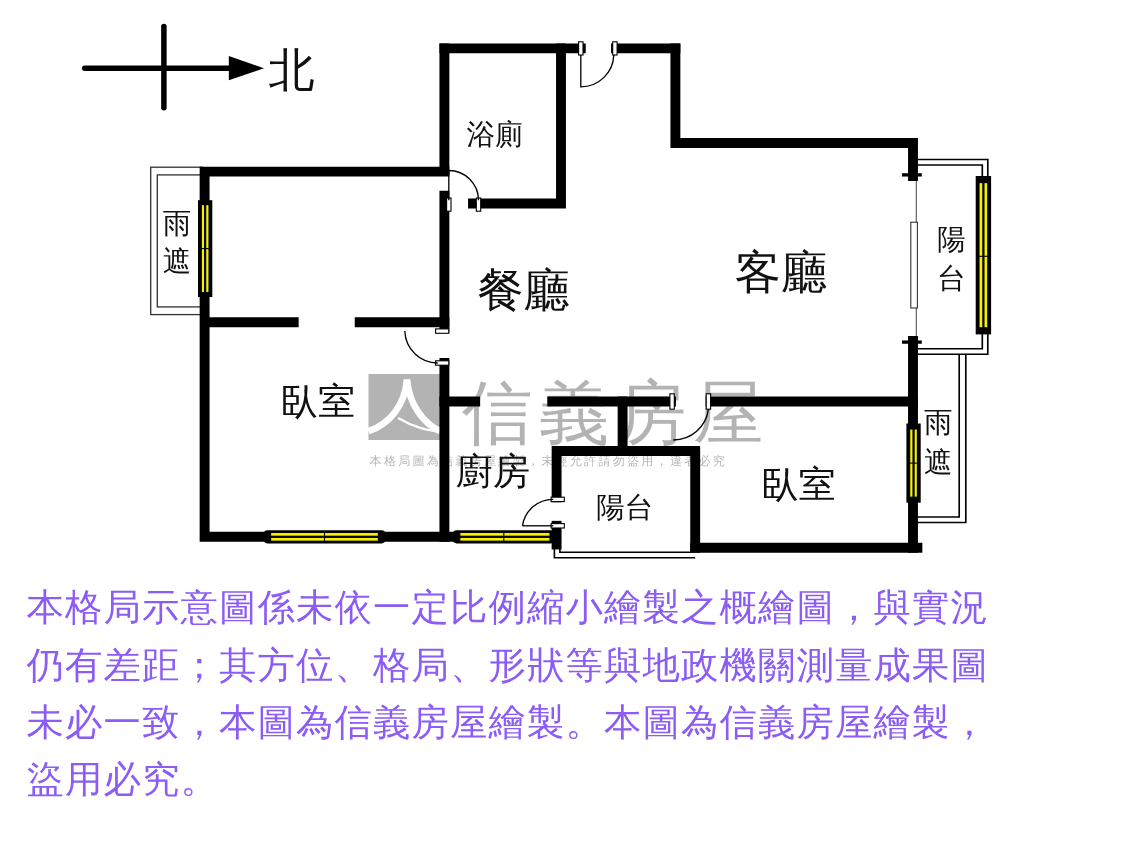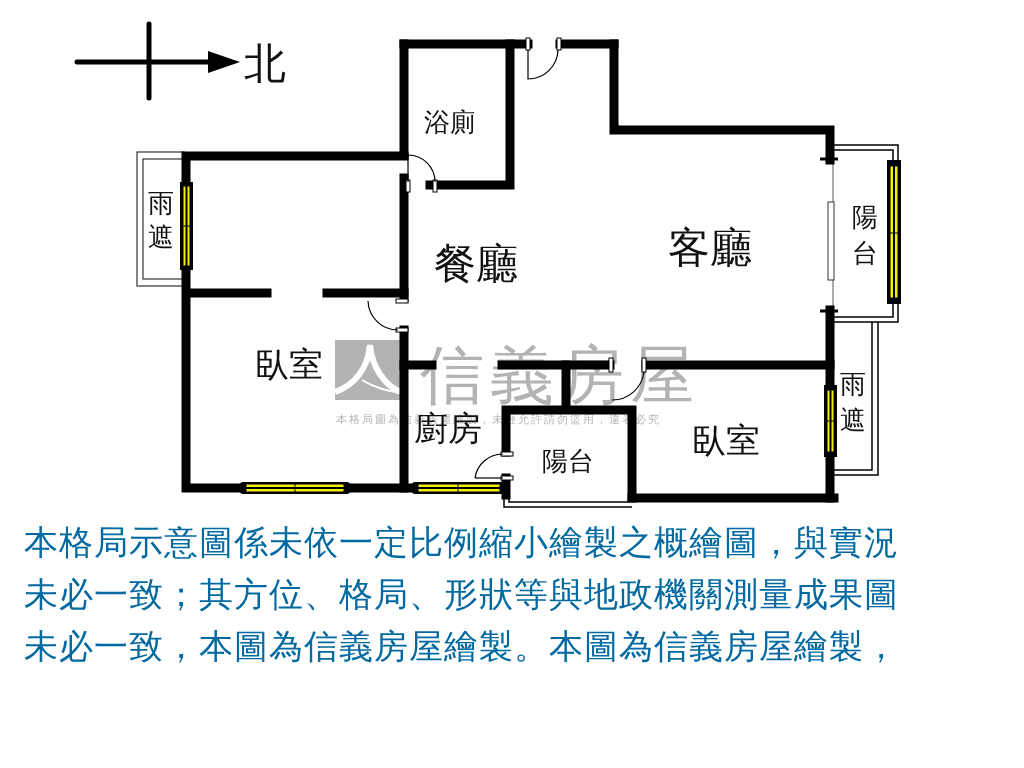--- a/index.html
+++ b/index.html
@@ -9,22 +9,22 @@
   .wall { stroke: #000; stroke-width: 9; fill: none; stroke-linecap: square; }
   .thin { stroke: #000; stroke-width: 1.5; fill: none; }
   .thin2 { stroke: #333; stroke-width: 1.2; fill: #fff; }
   .win-outer { fill: #000; }
   .win-inner { fill: #f5f000; stroke: #000; stroke-width: 1; }
   .door-arc { stroke: #000; stroke-width: 1.2; fill: none; }
   .door-jamb { fill: #fff; stroke: #000; stroke-width: 1; }
   .room-label { font-family: "DejaVu Serif", "Liberation Serif", serif; fill: #111; }
   .wm-text { font-family: "DejaVu Sans", "Liberation Sans", sans-serif; fill: #9a9a9a; }
   .wm-small { font-family: "DejaVu Sans", "Liberation Sans", sans-serif; fill: #a5a5a5; font-size: 11px; letter-spacing: 2px; }
-  #disclaimer { position: absolute; left: 24px; top: 516px; width: 990px;
-                font-size: 34px; line-height: 52px; color: #0369a1;
+  #disclaimer { position: absolute; left: 24px; top: 527px; width: 990px;
+                font-size: 34px; line-height: 52px; color: #8b5cf6;
                 font-family: "DejaVu Serif", "Liberation Serif", serif; letter-spacing: 1px; }
   #disclaimer div { white-space: nowrap; }
 </style>
 </head>
 <body>
 
 <svg id="plan" viewBox="0 0 1024 530" xmlns="http://www.w3.org/2000/svg">
 
   <g>
     <line x1="77" y1="62" x2="215" y2="62" stroke="#000" stroke-width="5" stroke-linecap="round"></line>
@@ -168,15 +168,16 @@
   <text x="148" y="212" font-size="26" class="room-label">雨</text>
   <text x="148" y="246" font-size="26" class="room-label">遮</text>
   <text x="852" y="226" font-size="26" class="room-label">陽</text>
   <text x="852" y="262" font-size="26" class="room-label">台</text>
   <text x="840" y="393" font-size="26" class="room-label">雨</text>
   <text x="840" y="429" font-size="26" class="room-label">遮</text>
 </svg>
 
 <div id="disclaimer">
   <div>本格局示意圖係未依一定比例縮小繪製之概繪圖，與實況</div>
-  <div>未必一致；其方位、格局、形狀等與地政機關測量成果圖</div>
+  <div>仍有差距；其方位、格局、形狀等與地政機關測量成果圖</div>
   <div>未必一致，本圖為信義房屋繪製。本圖為信義房屋繪製，</div>
+  <div>盜用必究。</div>
 </div>
 
 </body></html>

